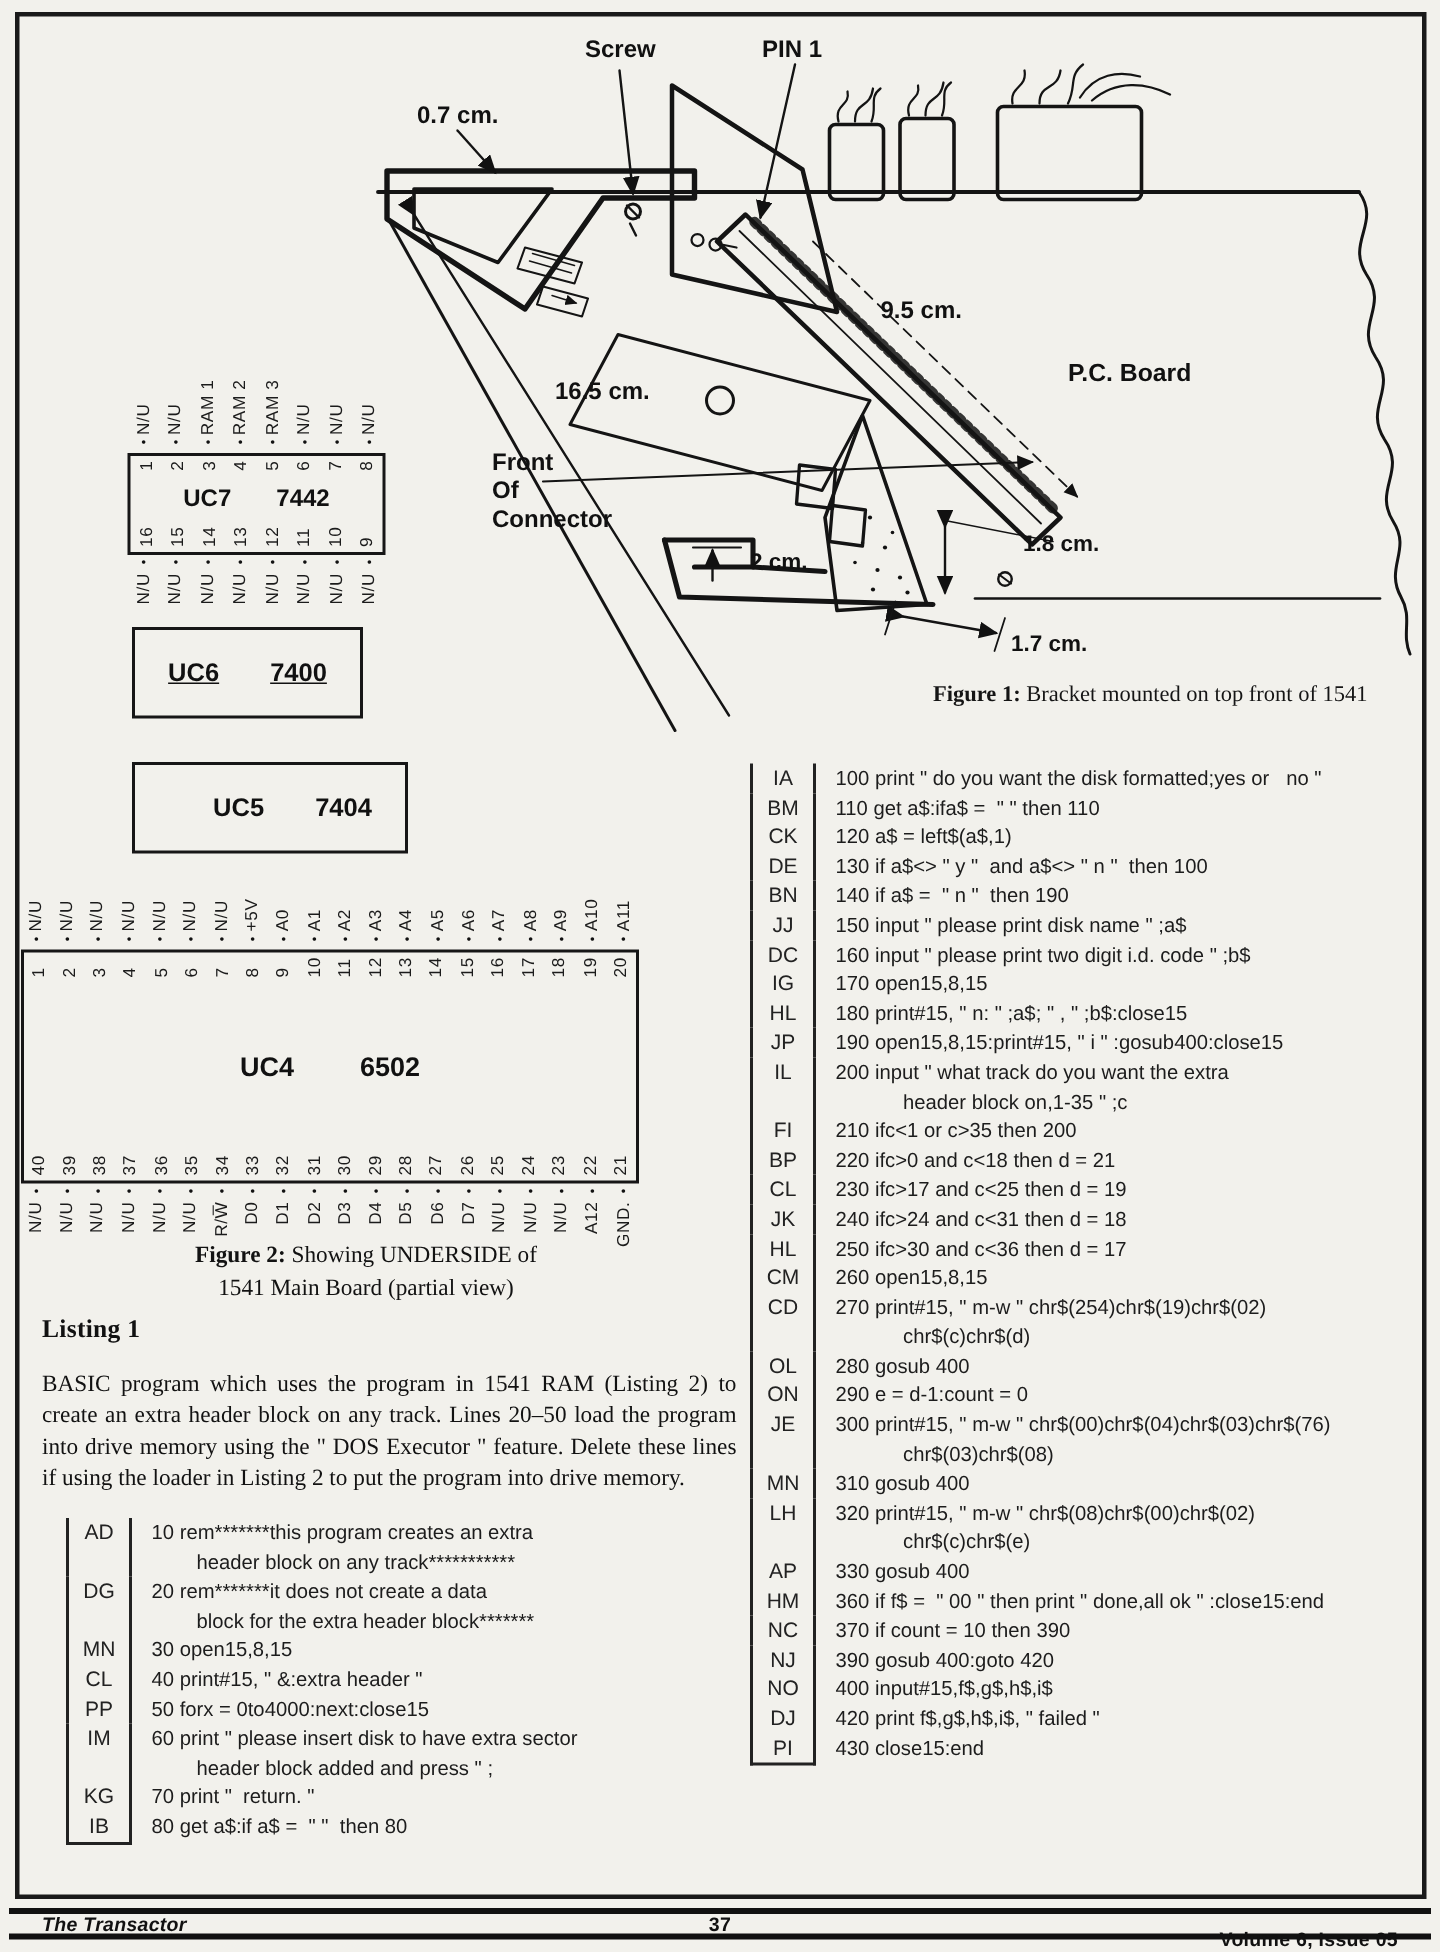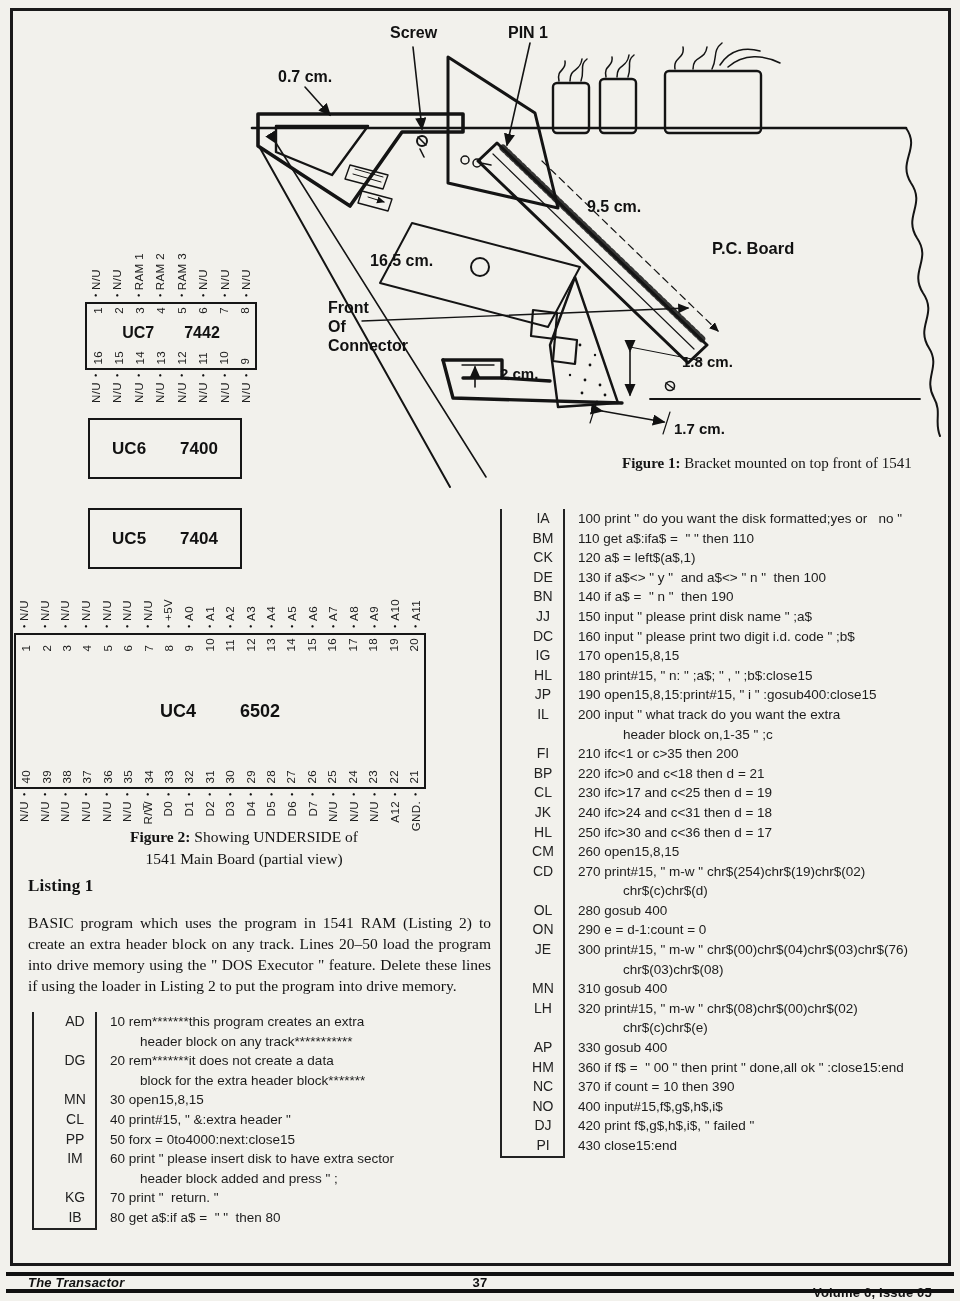--- a/index.html
+++ b/index.html
@@ -15,25 +15,25 @@
   
   .cap{font:15px "Liberation Serif",serif;color:#151515;}
   .cap b{font-weight:bold;}
   .fig2cap{left:22px;top:826px;width:444px;text-align:center;font:15.5px "Liberation Serif",serif;line-height:22px;}
   .listing-head{left:28px;top:876px;font:bold 17px "Liberation Serif",serif;letter-spacing:0.2px;text-align:center;}
   .intro{left:28px;top:912px;width:463px;font:15.5px "Liberation Serif",serif;line-height:21px;text-align:justify;}
   
   .listing{display:flex;flex-direction:column;font-family:"Liberation Sans",sans-serif;}
   .lrow{display:flex;align-items:stretch;}
   .lcode{flex:0 0 40px;border-left:2px solid #222;border-right:2px solid #222;
-         text-align:center;font:14px "Liberation Sans",sans-serif;line-height:19.6px;color:#222;padding-left:21px;}
+         text-align:center;font:14px "Liberation Sans",sans-serif;line-height:19.6px;color:#222;}
   .lrow:last-child .lcode{border-bottom:2px solid #222;}
   .ltext{flex:1;padding-left:13px;font:13.5px "Liberation Sans",sans-serif;line-height:19.6px;
          white-space:pre-wrap;color:#1c1c1c;}
-  .listing-left{left:32px;top:1012px;width:462px;}
+  .listing-left{left:44px;top:1012px;width:462px;}
   .listing-right{left:500px;top:509px;width:450px;}
   
   .pinout{display:flex;flex-direction:column;}
   .prow{display:flex;}
   .prow > span{flex:1;display:flex;justify-content:center;}
   .vtext{writing-mode:vertical-rl;transform:rotate(180deg);
          font:11.5px "Liberation Sans",sans-serif;letter-spacing:0.4px;color:#1b1b1b;white-space:nowrap;}
   .lab-top{align-items:flex-end;}
   .lab-bot{align-items:flex-start;}
   .dots{height:12px;align-items:center;font-size:10px;line-height:10px;color:#111;}
@@ -297,25 +297,25 @@
       </span>
       <span>
         <i class="vtext" style="font-style:normal">N/U</i>
       </span>
       <span>
         <i class="vtext" style="font-style:normal">N/U</i>
       </span>
     </div>
 </div>
 
-<div class="abs simplebox" style="left:88px;top:418px;width:150px;height:57px;">
+<div class="abs simplebox" style="left:88px;top:418px;width:150px;height:57px;text-decoration:underline;">
   <span>UC6</span>
   <span>7400</span>
 </div>
-<div class="abs simplebox" style="left:88px;top:508px;width:150px;height:57px;">
+<div class="abs simplebox" style="left:88px;top:508px;width:150px;height:57px;padding-left:30px;">
   <span>UC5</span>
   <span>7404</span>
 </div>
 
 <div class="abs pinout uc4" style="left:14px;top:583px;width:412px;">
   <div class="prow lab-top">
 
   <span>
         <i class="vtext" style="font-style:normal">N/U</i>
       </span>
@@ -809,20 +809,24 @@
       <div class="lcode">HM</div>
       <div class="ltext">360 if f$ =  " 00 " then print " done,all ok " :close15:end</div>
     </div>
 
     <div class="lrow">
       <div class="lcode">NC</div>
       <div class="ltext">370 if count = 10 then 390</div>
     </div>
 
 
+    <div class="lrow">
+      <div class="lcode">NJ</div>
+      <div class="ltext">390 gosub 400:goto 420</div>
+    </div>
 
     <div class="lrow">
       <div class="lcode">NO</div>
       <div class="ltext">400 input#15,f$,g$,h$,i$</div>
     </div>
 
 
     <div class="lrow">
       <div class="lcode">DJ</div>
       <div class="ltext">420 print f$,g$,h$,i$, " failed "</div>

